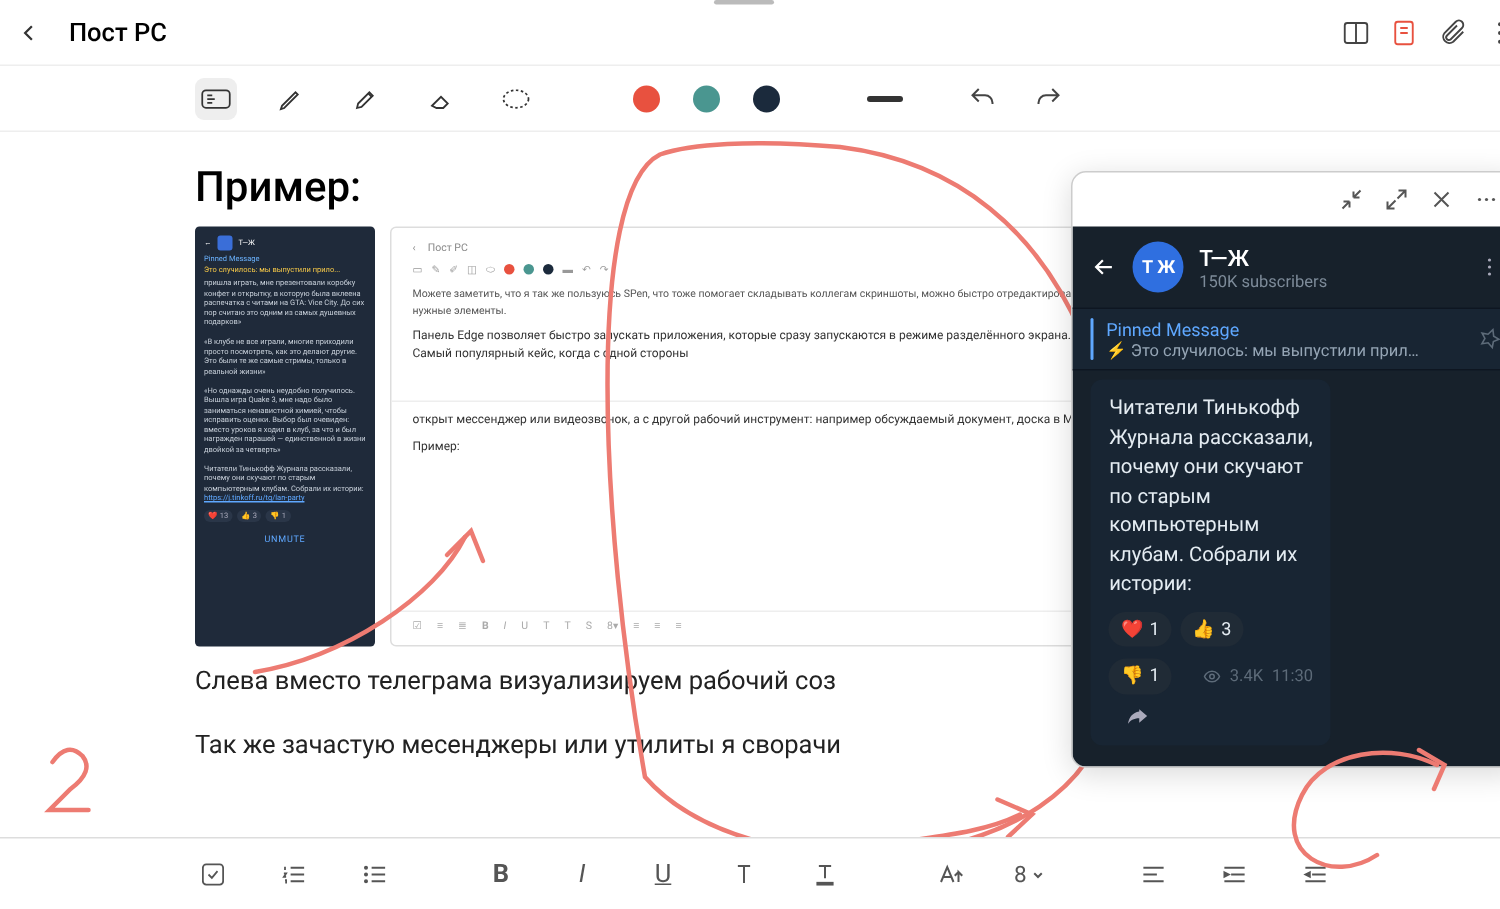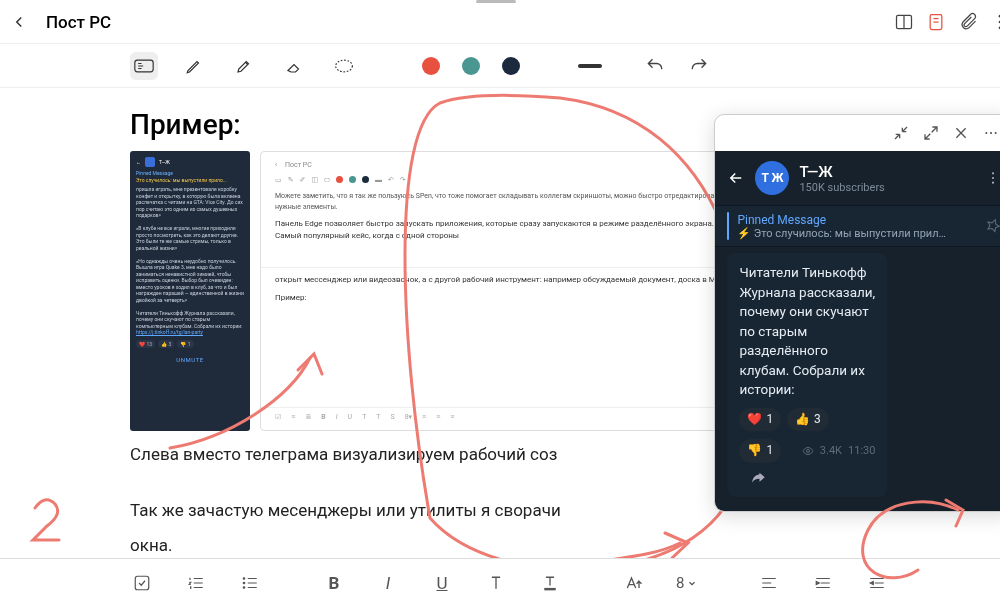--- a/index.html
+++ b/index.html
@@ -210,22 +210,21 @@
               <span>S</span>
               <span>8▾</span>
               <span>≡</span>
               <span>≡</span>
               <span>≡</span>
           </div>
         </div>
       </div>
 
       <div class="body-text">Слева вместо телеграма визуализируем рабочий соз</div>
-      <div class="body-text" style="margin-top:29px">Так же зачастую месенджеры или утилиты я сворачи</div>
-      <div class="body-text">окна.</div>
+      <div class="body-text" style="margin-top:16px">Так же зачастую месенджеры или утилиты я сворачи</div>
 
       <svg class="annot" style="top:0;left:0" width="820" height="520">
         <g fill="none" stroke="#ed7b72" stroke-width="3" stroke-linecap="round">
 
           <path d="M440 15 C 390 40, 400 260, 430 430 C 500 510, 720 500, 740 380 C 770 200, 720 30, 560 10 C 500 5, 460 8, 440 15"></path>
 
           <path d="M560 480 C 610 470, 650 470, 680 455"></path>
           <path d="M665 445 L688 455 L672 470"></path>
 
           <path d="M570 475 l6 -2 l0 28"></path>
@@ -289,21 +288,21 @@
               <div class="tg-pin-text">⚡ Это случилось: мы выпустили прилож…</div>
             </div>
             <span style="color:#5d6b79">
               <svg width="16" height="16" viewBox="0 0 24 24" fill="none" stroke="#5d6b79" stroke-width="1.6">
                   <path d="M12 2l3 6 6 1-4.5 4 1 6-5.5-3-5.5 3 1-6L3 9l6-1 3-6z" transform="rotate(20 12 12)"></path>
                 </svg>
             </span>
           </div>
           <div class="tg-body">
             <div class="tg-msg">
-              <div>Читатели Тинькофф Журнала рассказали, почему они скучают по старым разделённого клубам. Собрали их истории:</div>
+              <div>Читатели Тинькофф Журнала рассказали, почему они скучают по старым компьютерным клубам. Собрали их истории:</div>
               <div class="tg-reacts">
                 <div class="react">❤️ <span>1</span></div>
                 <div class="react">👍 <span>3</span></div>
               </div>
               <div class="tg-reacts">
                 <div class="react">👎 <span>1</span></div>
                 <div class="tg-meta">
                   <svg width="12" height="12" viewBox="0 0 24 24" fill="none" stroke="#5d6b79" stroke-width="2">
                       <path d="M2 12s3-7 10-7 10 7 10 7-3 7-10 7S2 12 2 12z"></path>
                       <circle cx="12" cy="12" r="3"></circle>

